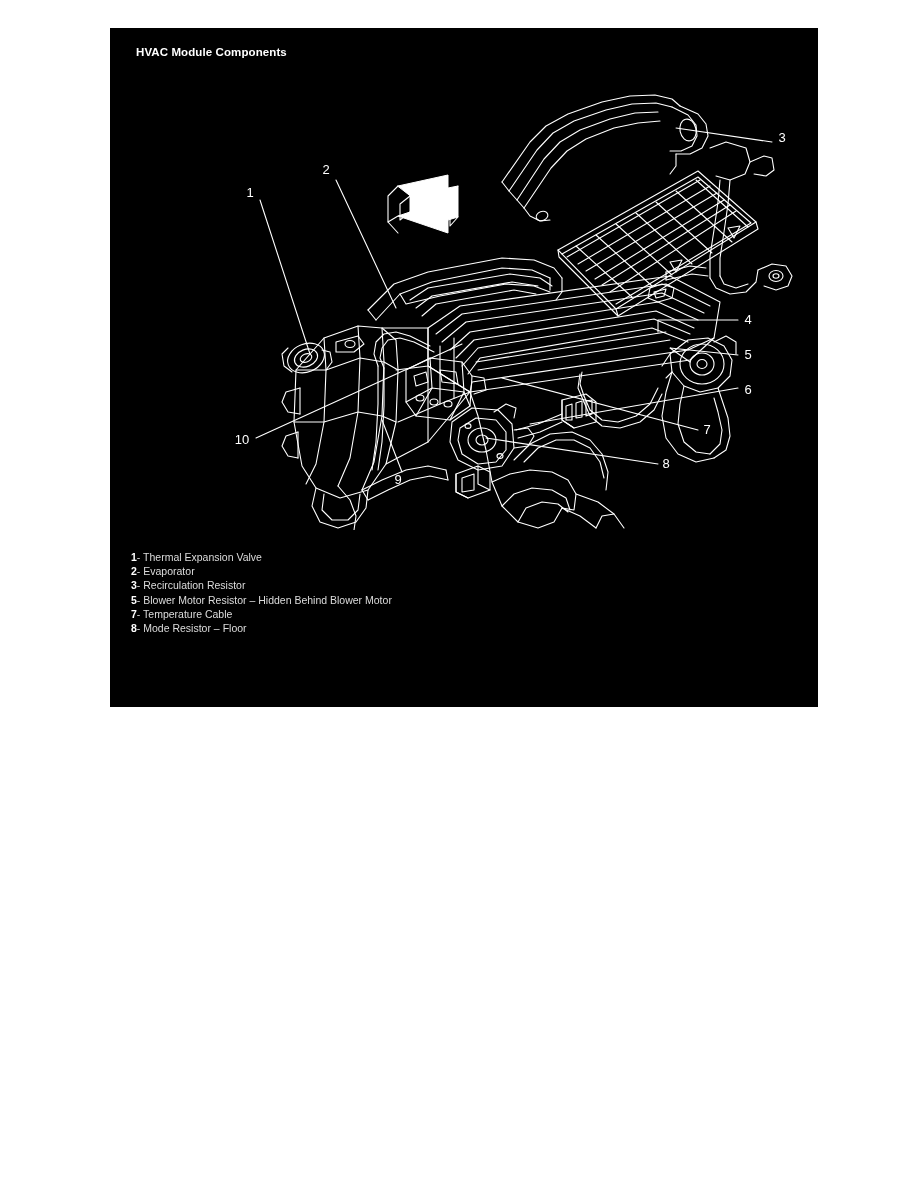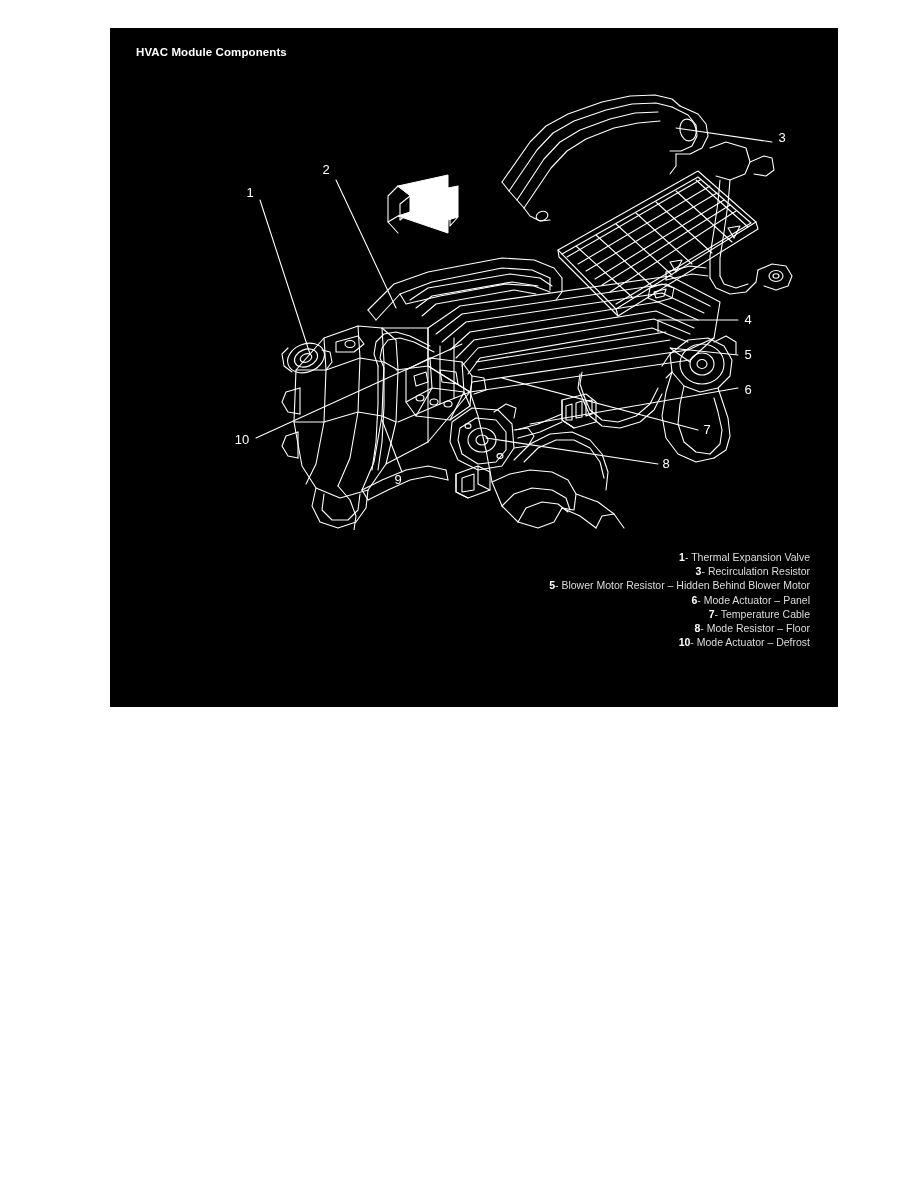--- a/index.html
+++ b/index.html
@@ -16,21 +16,20 @@
   }
 
   .figure-panel {
     position: absolute;
     left: 110px;
     top: 28px;
     width: 708px;
     height: 679px;
     background: #000000;
     overflow: hidden;
-    padding-left: 20px;
   }
 
   .figure-title {
     position: absolute;
     left: 26px;
     top: 18px;
     font-size: 11.5px;
     font-weight: bold;
     color: #ffffff;
     letter-spacing: 0.1px;
@@ -41,24 +40,23 @@
     position: absolute;
     left: 0;
     top: 42px;
     width: 708px;
     height: 460px;
   }
   .illustration svg { display: block; }
 
   .legend {
     position: absolute;
-    left: 40px;
+    left: 21px;
     top: 522px;
     width: 660px;
-    text-align: right;
   }
   .legend-row {
     font-size: 10.5px;
     color: #e8e8e8;
     line-height: 14.2px;
     white-space: nowrap;
   }
   .legend-num {
     font-weight: bold;
     color: #ffffff;
@@ -303,32 +301,29 @@
         <text x="132" y="374" text-anchor="middle">10</text>
       </g>
     </svg>
   </div>
 
   <div class="legend">
     <div class="legend-row">
       <span class="legend-num">1</span><span class="legend-sep">-</span> <span class="legend-label">Thermal Expansion Valve</span>
     </div>
     <div class="legend-row">
+      <span class="legend-num">2</span><span class="legend-sep">-</span> <span class="legend-label">Evaporator</span>
+    </div>
+    <div class="legend-row">
       <span class="legend-num">3</span><span class="legend-sep">-</span> <span class="legend-label">Recirculation Resistor</span>
     </div>
     <div class="legend-row">
       <span class="legend-num">5</span><span class="legend-sep">-</span> <span class="legend-label">Blower Motor Resistor – Hidden Behind Blower Motor</span>
     </div>
     <div class="legend-row">
-      <span class="legend-num">6</span><span class="legend-sep">-</span> <span class="legend-label">Mode Actuator – Panel</span>
-    </div>
-    <div class="legend-row">
       <span class="legend-num">7</span><span class="legend-sep">-</span> <span class="legend-label">Temperature Cable</span>
     </div>
     <div class="legend-row">
       <span class="legend-num">8</span><span class="legend-sep">-</span> <span class="legend-label">Mode Resistor – Floor</span>
     </div>
-    <div class="legend-row">
-      <span class="legend-num">10</span><span class="legend-sep">-</span> <span class="legend-label">Mode Actuator – Defrost</span>
-    </div>
   </div>
 
 </div>
 
 </body></html>

